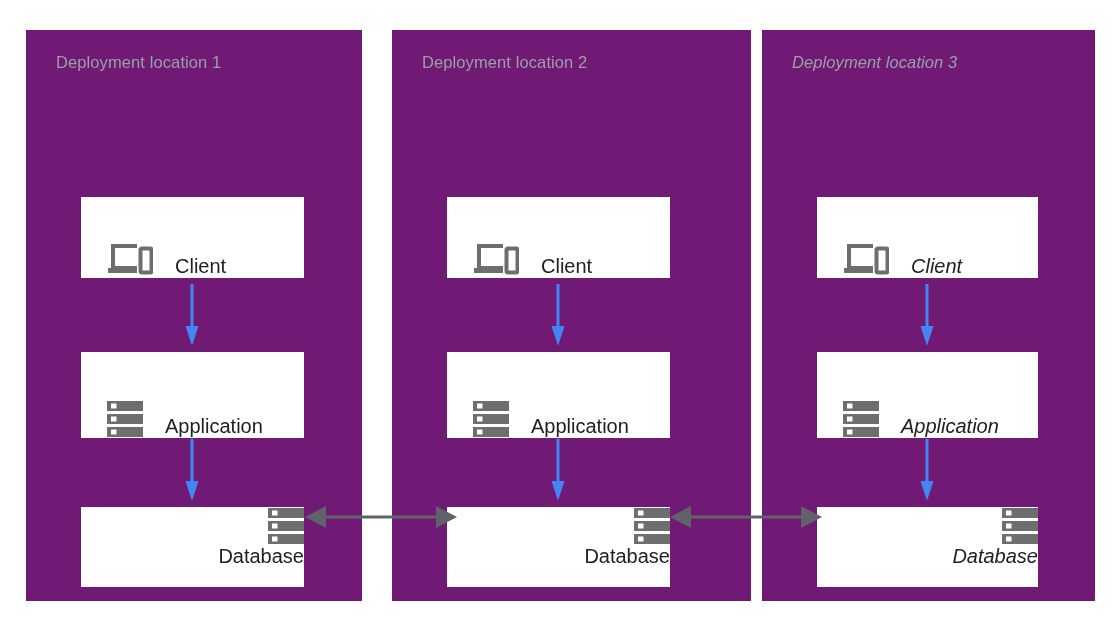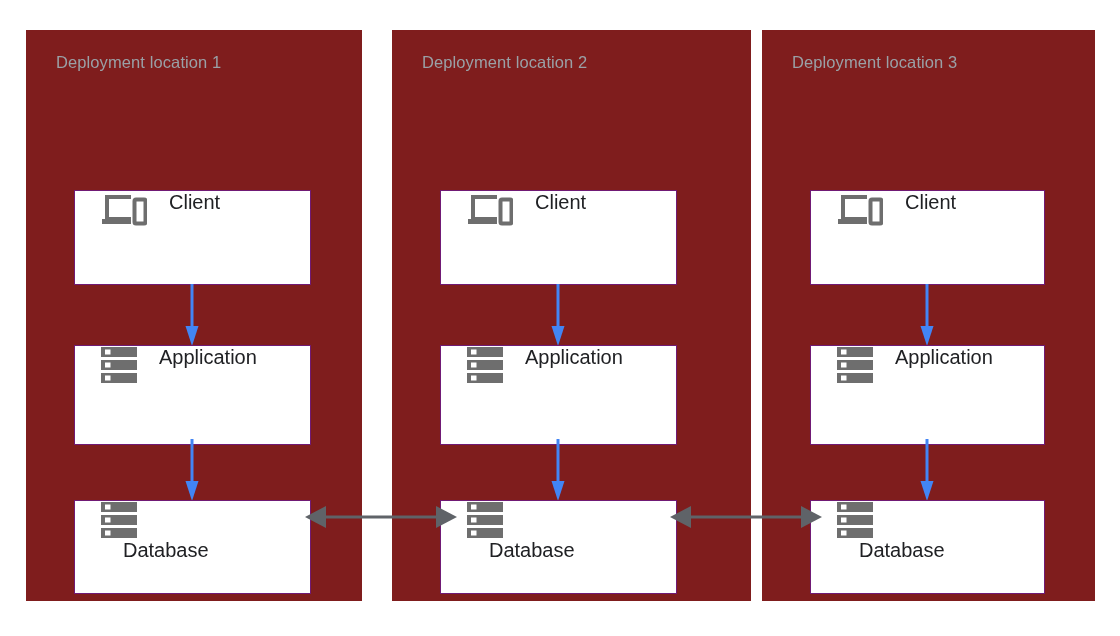--- a/index.html
+++ b/index.html
@@ -19,44 +19,44 @@
     width: 1120px;
     height: 636px;
     background: #ffffff;
   }
 
   
   .zone {
     position: absolute;
     top: 30px;
     height: 571px;
-    background: #7f1d1d;
+    background: #701a75;
   }
   .zone-1 { left: 26px;  width: 336px; }
   .zone-2 { left: 392px; width: 335px; padding-left: 24px; }
-  .zone-3 { left: 762px; width: 333px; }
+  .zone-3 { left: 762px; width: 333px; font-style: italic; }
 
   .zone-title {
     position: absolute;
     top: 23px;
     left: 30px;
     font-size: 16.5px;
     color: #9aa0a6;
     letter-spacing: 0.1px;
     white-space: nowrap;
   }
 
   
   .node {
     position: absolute;
     background: #ffffff;
-    border: 1px solid #701a75;
+    border: 7px solid #701a75;
     box-sizing: border-box;
     display: flex;
-    align-items: flex-start;
+    align-items: flex-end;
     padding-left: 26px;
   }
   .node-client { top: 160px; height: 95px; }
   .node-app    { top: 315px; height: 100px; }
   .node-db     { top: 470px; height: 94px; flex-direction: column; }
 
   
   .zone-1 .node { left: 48px;  width: 237px; }
   .zone-2 .node { left: 48px;  width: 237px; }
   .zone-3 .node { left: 48px;  width: 235px; }

